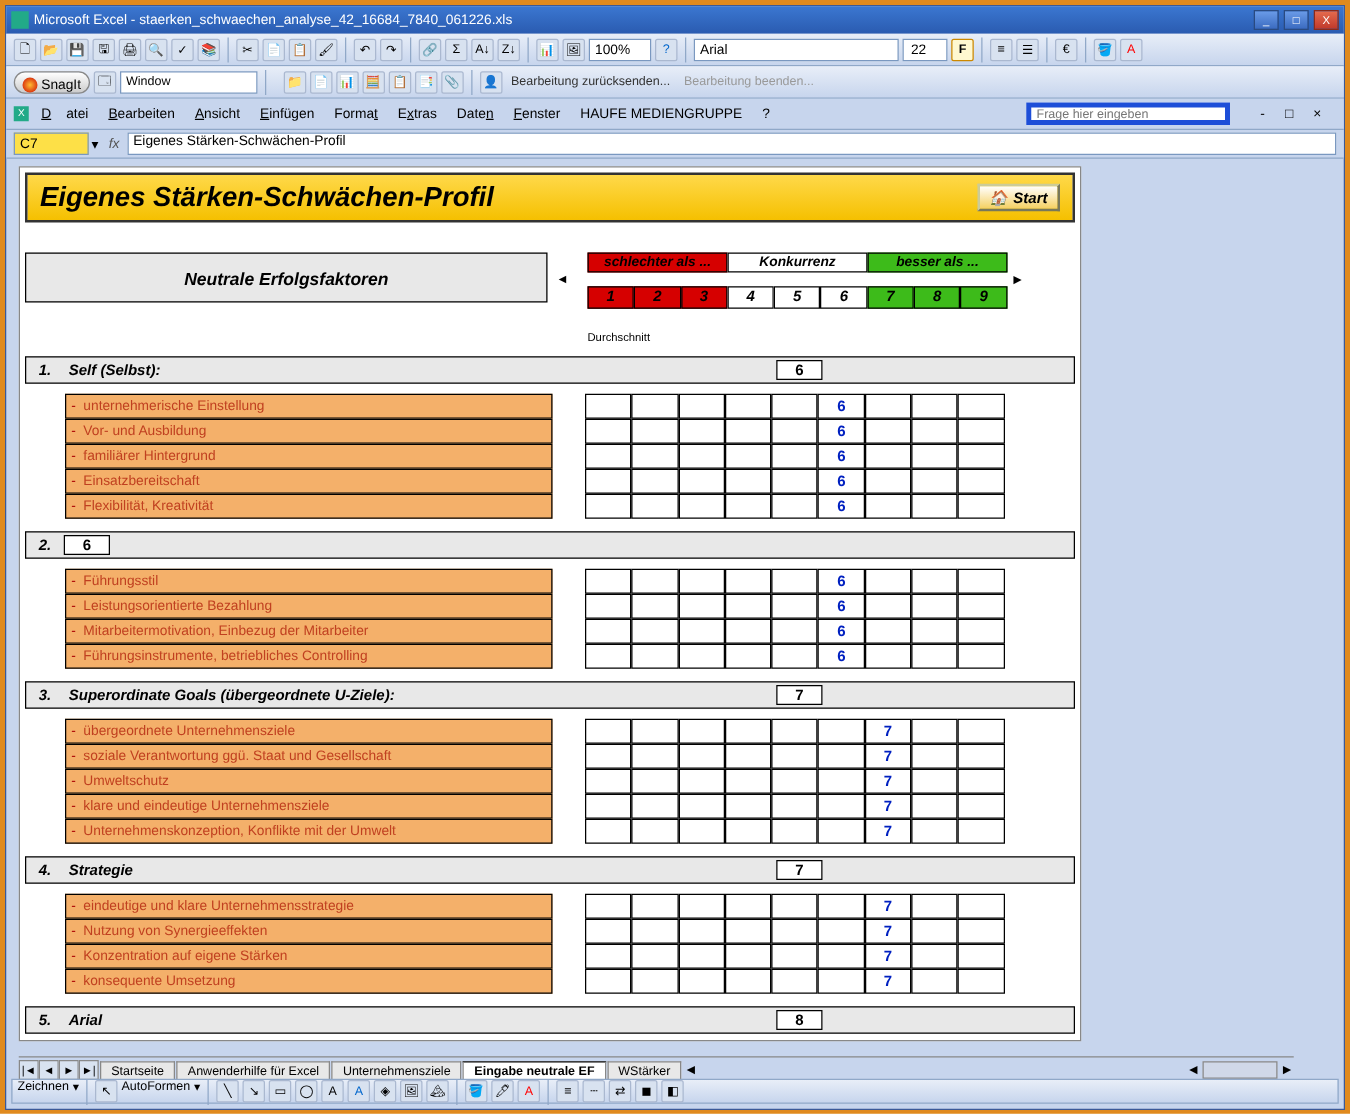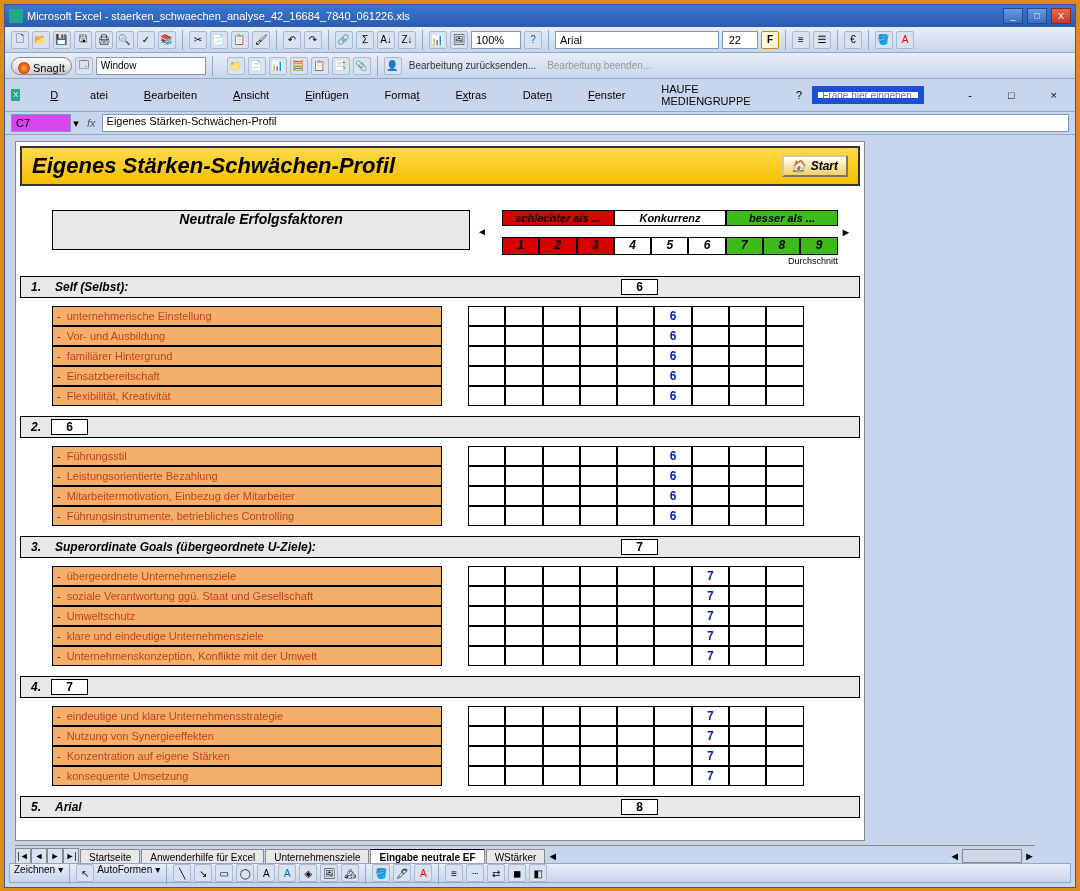--- a/index.html
+++ b/index.html
@@ -7,43 +7,43 @@
 .inner-frame { background:#c7d5ed; position:relative; width:1072px; height:884px; margin:4px; border:1px solid #3b5998; }
 .titlebar { background:linear-gradient(#3b77d1,#2a5bb0); color:#fff; height:22px; display:flex; align-items:center; padding:0 4px; font-size:11px; }
 .titlebar .wl { display:flex; gap:4px; margin-left:auto; }
 .wbtn { width:20px; height:16px; background:linear-gradient(#6a9be8,#3b6bc0); border:1px solid #2a4a80; display:flex; align-items:center; justify-content:center; color:#fff; font-size:9px; }
 .wbtn.close { background:linear-gradient(#e56b4e,#c0392b); border-color:#8b2a1a; }
 .toolbar { background:linear-gradient(#e8eef8,#c7d5ed); border-bottom:1px solid #90a8c8; padding:2px 6px; display:flex; align-items:center; gap:3px; min-height:26px; }
 .tbicon { width:18px; height:18px; background:#d8e2f0; border:1px solid #aab8d0; border-radius:2px; display:flex; align-items:center; justify-content:center; font-size:10px; }
 .sep { width:1px; height:20px; background:#90a8c8; margin:0 3px; }
 .font-sel { background:#fff; border:1px solid #7a98c0; height:18px; font-size:11px; padding:0 16px 0 4px; }
 .menubar { background:#c7d5ed; padding:2px 6px; display:flex; align-items:center; gap:4px; border-bottom:1px solid #90a8c8; font-size:11px; }
-.menubar span { padding:2px 6px;margin-left:20px; }
+.menubar span { padding:2px 6px; }
 .menubar span u { text-decoration:underline; }
-.qbox { margin-left:auto; background:#fff; border:6px solid #1d4ed8; width:112px; height:18px; color:#999; font-size:10px; padding:0 4px; }
+.qbox { margin-left:auto; background:#fff; border:4px solid #1d4ed8; width:163px; height:18px; color:#999; font-size:10px; padding:0 4px; }
 .cellref { background:#c7d5ed; padding:2px 6px; display:flex; align-items:center; border-bottom:1px solid #90a8c8; }
-.namebox { background:#d946ef; border:1px solid #7a98c0; width:60px; height:18px; padding:0 4px; font-size:11px; }
+.namebox { background:#fde047; border:1px solid #7a98c0; width:60px; height:18px; padding:0 4px; font-size:11px; }
 .fx { margin:0 6px; font-style:italic; color:#555; }
 .fbar { background:#fff; border:1px solid #7a98c0; flex:1; height:18px; padding:0 4px; font-size:11px; }
 .sheet { background:#fff; margin:6px 10px; width:850px; height:700px; overflow:hidden; border:1px solid #888; position:relative; }
 .banner { background:linear-gradient(#ffd94a,#f5c000); border:2px solid #333; margin:4px; height:40px; display:flex; align-items:center; padding:0 10px; }
 .banner h1 { font-family:Arial; font-size:22px; font-weight:bold; font-style:italic; color:#000; }
 .startbtn { margin-left:auto; background:linear-gradient(#fff,#f5d060); border:2px outset #cc9; padding:2px 8px; font-size:12px; font-weight:bold; font-style:italic; display:flex; align-items:center; gap:4px; }
 .hdrrow { display:flex; margin:24px 4px 2px 4px; align-items:flex-start; }
-.nef { width:418px; background:#e8e8e8; border:1px solid #000; text-align:center; font-size:14px; font-weight:bold; font-style:italic; padding:0 0; height:40px;margin-left:32px; }
+.nef { width:418px; background:#e8e8e8; border:1px solid #000; text-align:center; font-size:14px; font-weight:bold; font-style:italic; padding:12px 0; height:40px; }
 .scale { margin-left:32px; }
 .scale-top { display:flex; }
 .sc-h { width:112px; text-align:center; font-size:11px; font-weight:bold; font-style:italic; padding:1px 0; border:1px solid #000; }
 .sc-red { background:#d60000; color:#000; }
 .sc-wht { background:#fff; }
 .sc-grn { background:#3dbb1a; }
 .scale-nums { display:flex; }
 .sn { width:37.3px; height:18px; text-align:center; border:1px solid #000; font-size:12px; font-weight:bold; font-style:italic; }
 .sn.r { background:#d60000; } .sn.w { background:#fff; } .sn.g { background:#3dbb1a; }
-.durch { text-align:right; font-size:9px; margin-top:1px; }
+.durch { text-align:left; font-size:9px; margin-top:18px; }
 .cat { margin:10px 4px 0 4px; }
 .cat-h { display:flex; background:#e8e8e8; border:1px solid #000; height:22px; align-items:center; }
 .cat-num { width:30px; text-align:center; font-size:12px; font-weight:bold; font-style:italic; }
 .cat-title { width:570px; font-size:12px; font-weight:bold; font-style:italic; padding-left:4px; }
 .cat-score { width:37px; background:#fff; border:1px solid #000; text-align:center; font-size:12px; font-weight:bold; }
 .rows { margin-top:8px; }
 .row { display:flex; height:20px; }
 .row-label { width:390px; margin-left:32px; background:#f4b06a; border:1px solid #000; font-size:11px; color:#c04020; padding-left:4px; display:flex; align-items:center; gap:6px; }
 .row-label .dash { color:#a00; }
 .row-grid { display:flex; margin-left:26px; }
@@ -432,20 +432,21 @@
                 <div class="cell">7</div>
                 <div class="cell"></div>
                 <div class="cell"></div>
               </div>
             </div>
           </div>
         </div>
         <div class="cat">
           <div class="cat-h">
             <div class="cat-num">4.</div>
+            <div class="cat-title">Strategie</div>
             <div class="cat-score">7</div>
           </div>
           <div class="rows">
             <div class="row">
               <div class="row-label"><span class="dash">-</span> eindeutige und klare Unternehmensstrategie</div>
               <div class="row-grid">
                 <div class="cell"></div>
                 <div class="cell"></div>
                 <div class="cell"></div>
                 <div class="cell"></div>

